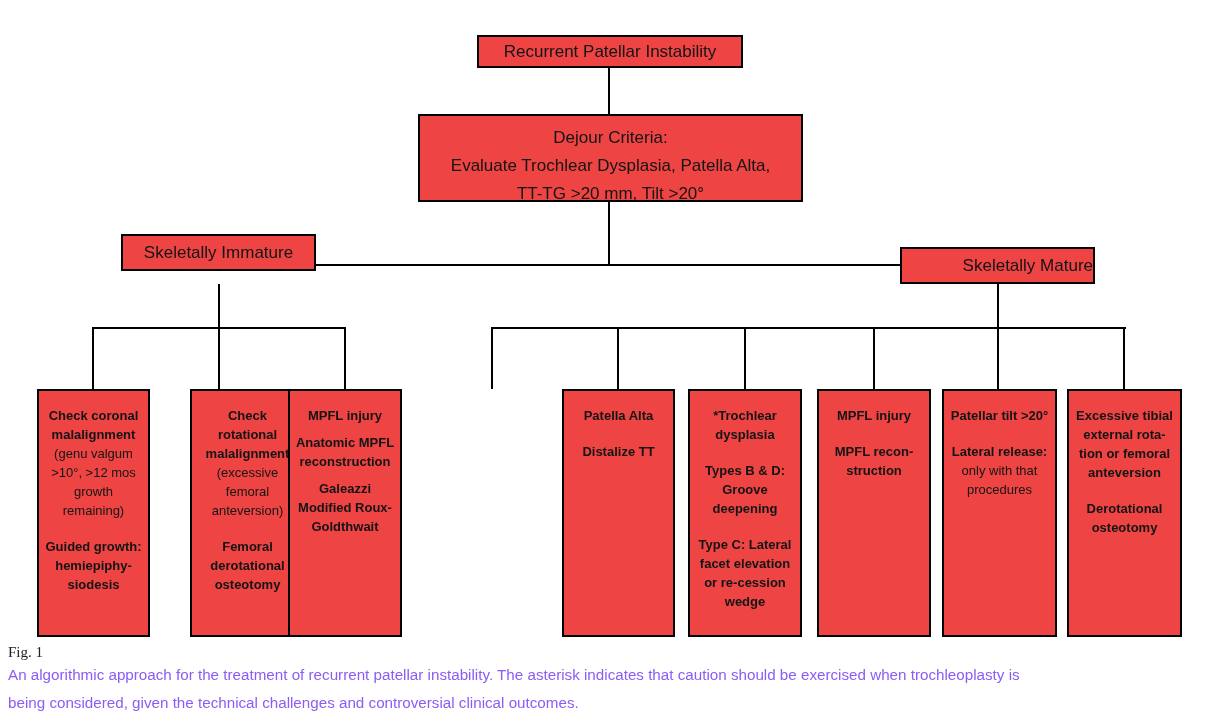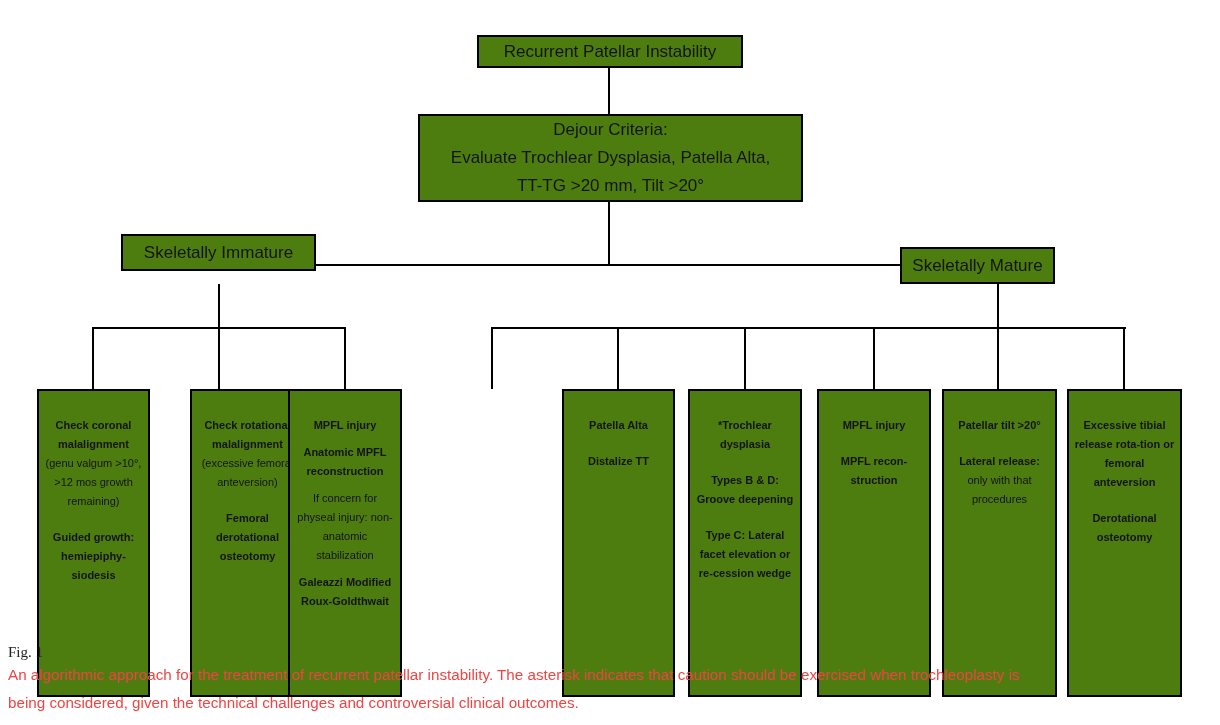--- a/index.html
+++ b/index.html
@@ -9,57 +9,57 @@
     position: relative;
     font-family: "Liberation Sans", sans-serif;
     color: #111;
   }
   .stage { position: absolute; inset: 0; }
 
   
   .node {
     position: absolute;
     border: 2px solid #000;
-    background: #4d7c0f;
+    background: #ef4444;
     text-align: center;
     color: #141414;
   }
   .hdr {
     font-size: 17px;
     display: flex; align-items: center; justify-content: center;
   }
   .criteria {
     font-size: 17px;
     line-height: 28px;
-    padding-top: 0;
+    padding-top: 8px;
   }
   .cbox {
-    top: 389px; height: 308px;
-    font-size: 11px;
+    top: 389px; height: 248px;
+    font-size: 13px;
     line-height: 19px;
-    padding: 25px 5px 0 5px;
+    padding: 15px 5px 0 5px;
   }
   .cbox p { margin: 0; }
   .cbox .b { font-weight: bold; }
   .cbox .r { font-weight: normal; }
   .gap { margin-top: 17px !important; }
   .gap-sm { margin-top: 8px !important; }
 
   
   .line { position: absolute; background: #000; }
 
   
   .fig-label {
     position: absolute; left: 8px; top: 644px;
     font-family: Liberation Serif, serif;
     font-size: 15px; color: #222;
   }
   .fig-caption {
     position: absolute; left: 8px; top: 661px; width: 1210px;
-    font-size: 15.2px; line-height: 28px; color: #ef4444;
+    font-size: 15.2px; line-height: 28px; color: #8b5cf6;
   }
 </style>
 </head>
 <body>
 
 <div class="stage">
 
   <div class="line" style="left:608px; top:68px;  width:2px; height:47px;"></div>
   <div class="line" style="left:608px; top:202px; width:2px; height:64px;"></div>
   <div class="line" style="left:316px; top:264px; width:584px; height:2px;"></div>
@@ -83,40 +83,39 @@
 
   <div class="node criteria" style="left:418px; top:114px; width:385px; height:88px;">
     <div>Dejour Criteria:</div>
     <div>Evaluate Trochlear Dysplasia, Patella Alta,</div>
     <div>TT-TG &gt;20 mm, Tilt &gt;20°</div>
   </div>
 
   <div class="node hdr" style="left:121px; top:234px; width:195px; height:37px;">
     <span>Skeletally Immature</span>
   </div>
-  <div class="node hdr" style="left:900px; top:247px; width:155px; height:37px;">
+  <div class="node hdr" style="left:900px; top:247px; width:195px; height:37px;justify-content:flex-end;">
     <span>Skeletally Mature</span>
   </div>
 
   <div class="node cbox" style="left:37px; width:113px;">
     <p class="b">Check coronal malalignment</p>
     <p class="r">(genu valgum &gt;10°, &gt;12 mos growth remaining)</p>
     <p class="b gap">Guided growth: hemiepiphy-siodesis</p>
   </div>
 
   <div class="node cbox" style="left:162px; width:115px;margin-left:28px;">
     <p class="b">Check rotational malalignment</p>
     <p class="r">(excessive femoral anteversion)</p>
     <p class="b gap">Femoral derotational osteotomy</p>
   </div>
 
   <div class="node cbox" style="left:288px; width:114px;">
     <p class="b">MPFL injury</p>
     <p class="b gap-sm">Anatomic MPFL reconstruction</p>
-    <p class="r gap-sm">If concern for physeal injury: non-anatomic stabilization</p>
     <p class="b gap-sm">Galeazzi Modified Roux-Goldthwait</p>
   </div>
 
 
   <div class="node cbox" style="left:562px; width:113px;">
     <p class="b">Patella Alta</p>
     <p class="b gap">Distalize TT</p>
   </div>
 
   <div class="node cbox" style="left:688px; width:114px;">
@@ -130,21 +129,21 @@
     <p class="b gap">MPFL recon-struction</p>
   </div>
 
   <div class="node cbox" style="left:942px; width:115px;">
     <p class="b">Patellar tilt &gt;20°</p>
     <p class="b gap">Lateral release:</p>
     <p class="r">only with that procedures</p>
   </div>
 
   <div class="node cbox" style="left:1067px; width:115px;">
-    <p class="b">Excessive tibial release rota-tion or femoral anteversion</p>
+    <p class="b">Excessive tibial external rota-tion or femoral anteversion</p>
     <p class="b gap">Derotational osteotomy</p>
   </div>
 
   <div class="fig-label">Fig. 1</div>
   <div class="fig-caption">
     <div>An algorithmic approach for the treatment of recurrent patellar instability. The asterisk indicates that caution should be exercised when trochleoplasty is</div>
     <div>being considered, given the technical challenges and controversial clinical outcomes.</div>
   </div>
 
 </div>

